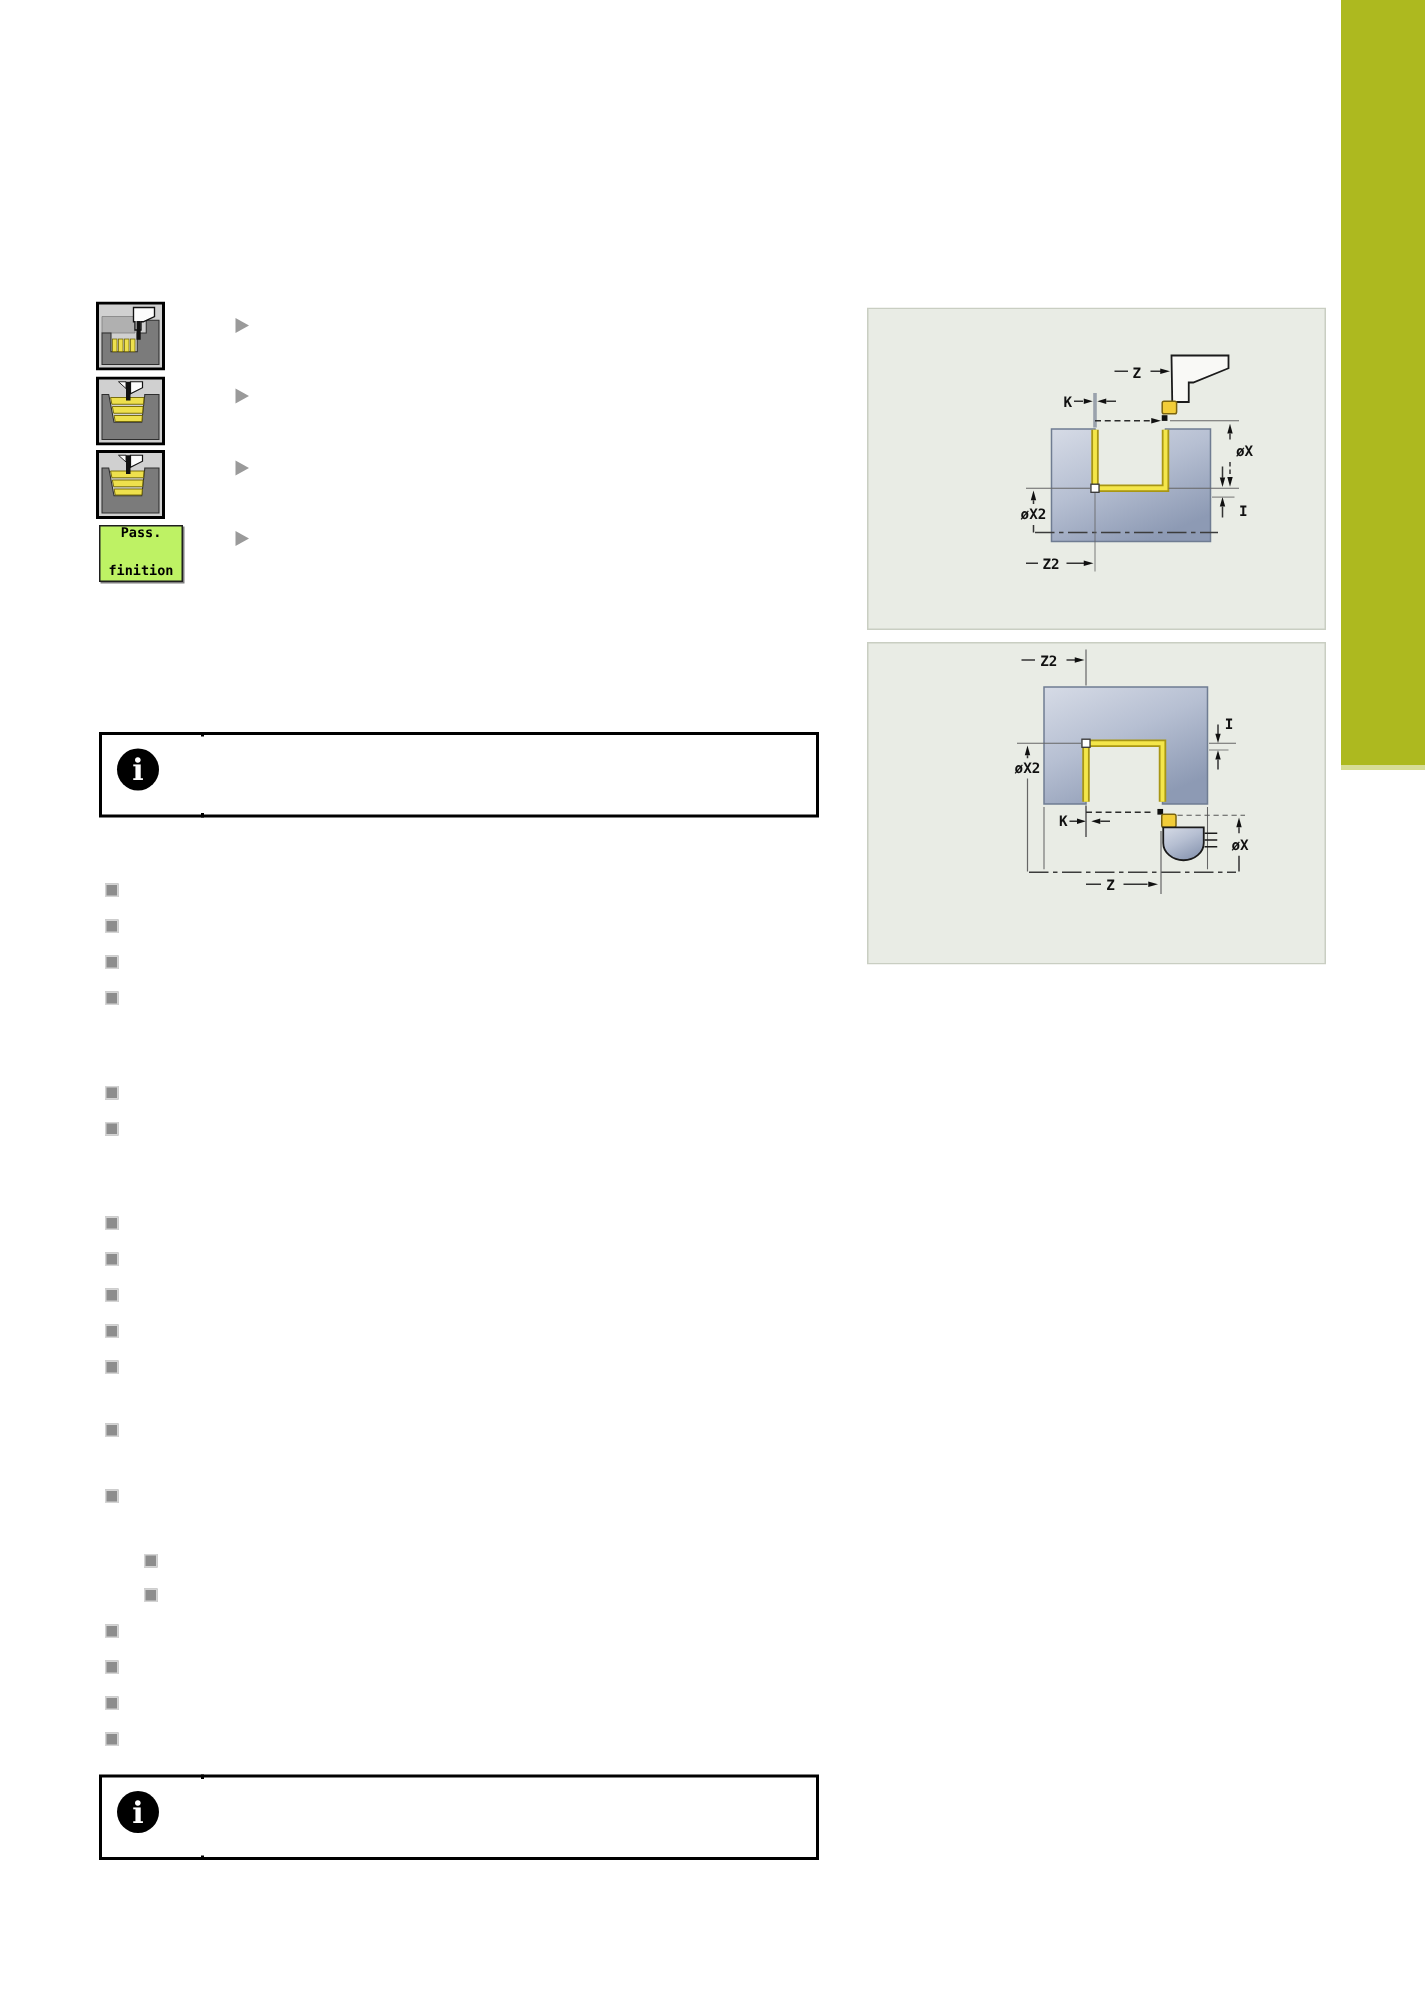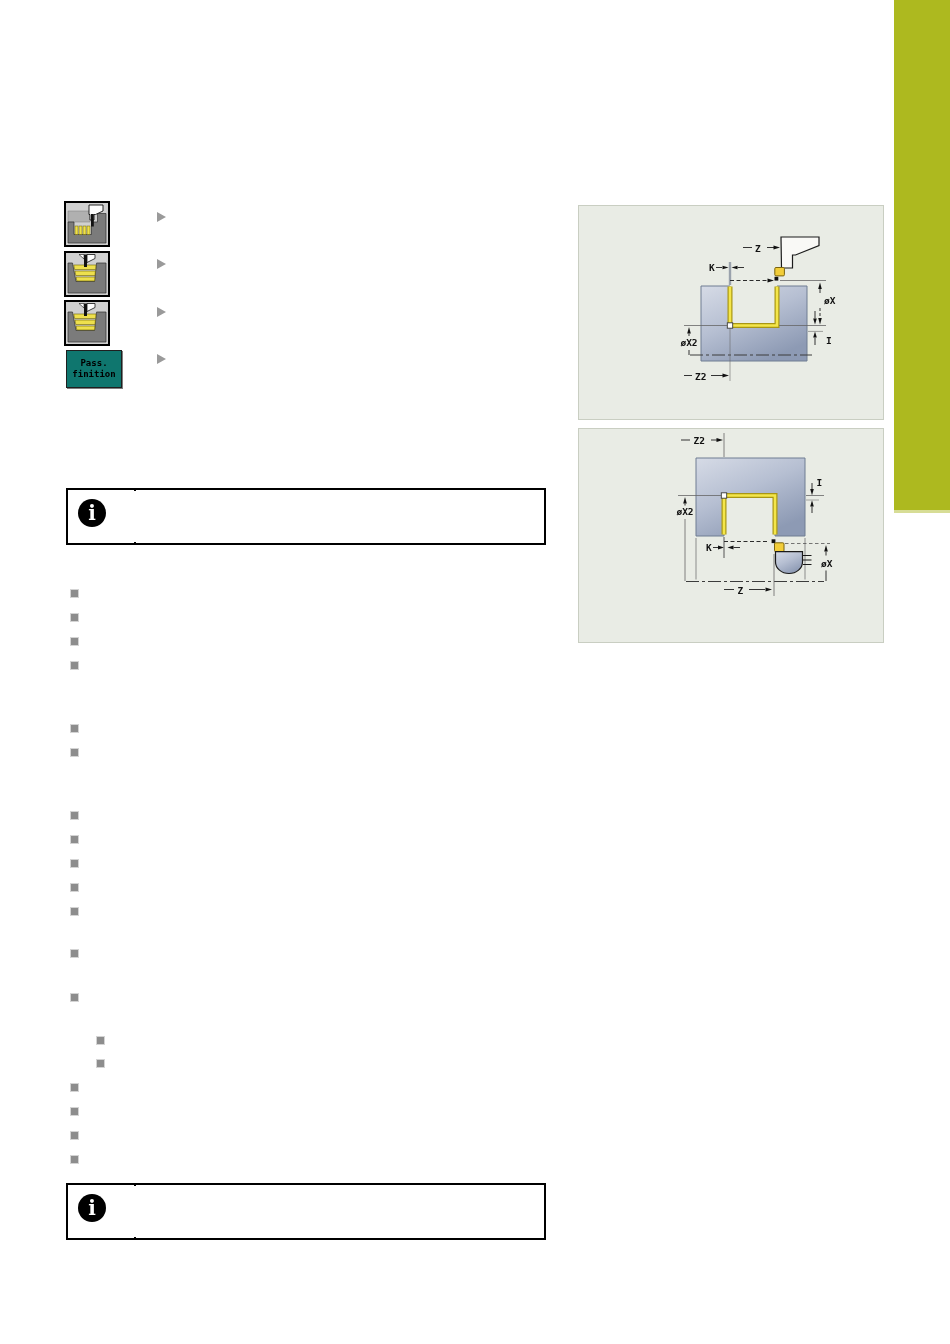--- a/index.html
+++ b/index.html
@@ -9,23 +9,23 @@
 
   
   .green-bar{left:894px;top:0;width:56px;height:510px;background:#adb91f;
              border-bottom:3px solid #d7dd96;}
 
   
   .softkey{left:64px;width:46px;height:46px;}
   .softkey svg{display:block;}
   .step-arrow{left:157px;width:0;height:0;border-top:5.5px solid transparent;
               border-bottom:5.5px solid transparent;border-left:9px solid #9a9a9a;}
-  .softkey-btn{left:66px;top:350px;width:54px;height:36px;background:#0f766e;
+  .softkey-btn{left:66px;top:350px;width:54px;height:36px;background:#bef264;
                border:1px solid #1f1f1f;box-shadow:1px 1px 0 #7d7d7d;
-               display:flex;flex-direction:column;justify-content:center;align-items:center;
+               display:flex;flex-direction:column;justify-content:space-between;align-items:center;
                font-family:"DejaVu Sans Mono",monospace;font-size:9px;font-weight:bold;
                line-height:11px;color:#000;}
 
   
   .note-box{left:66px;width:476px;height:53px;border:2px solid #000;background:#fff;}
   .note-tick{position:absolute;left:66px;width:2px;height:3px;background:#000;}
   .note-badge{position:absolute;left:9px;top:8px;width:30px;height:30px;}
   .note-badge text{font-family:"DejaVu Serif",serif;font-size:20px;font-weight:bold;fill:#fff;}
 
   

